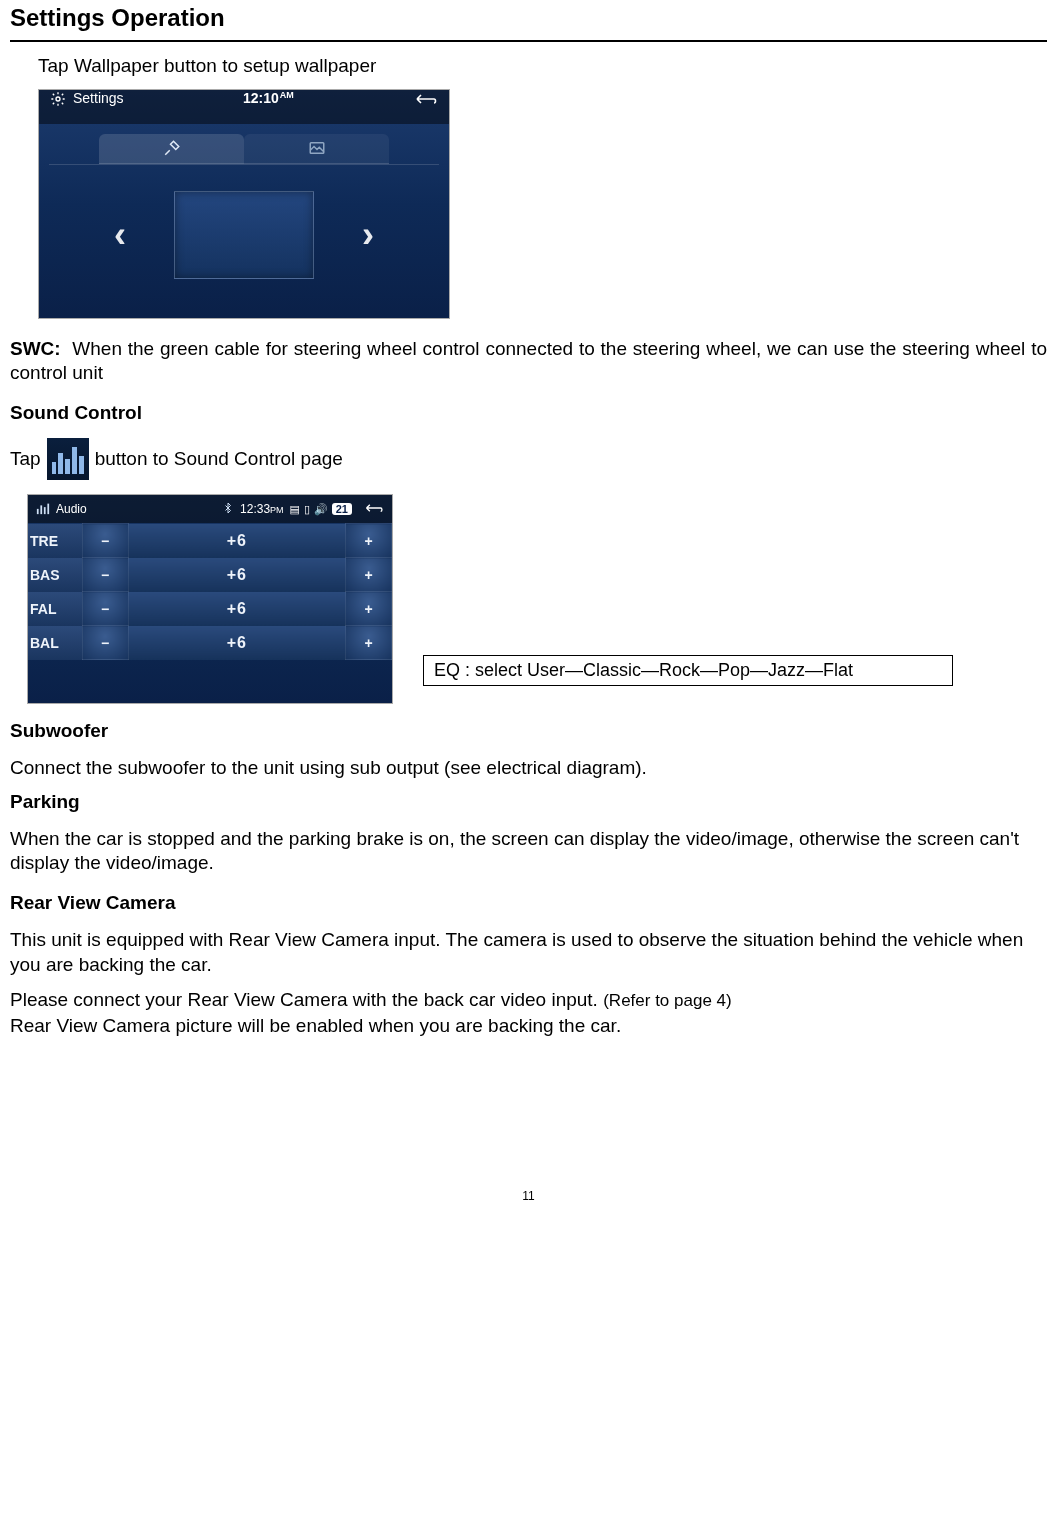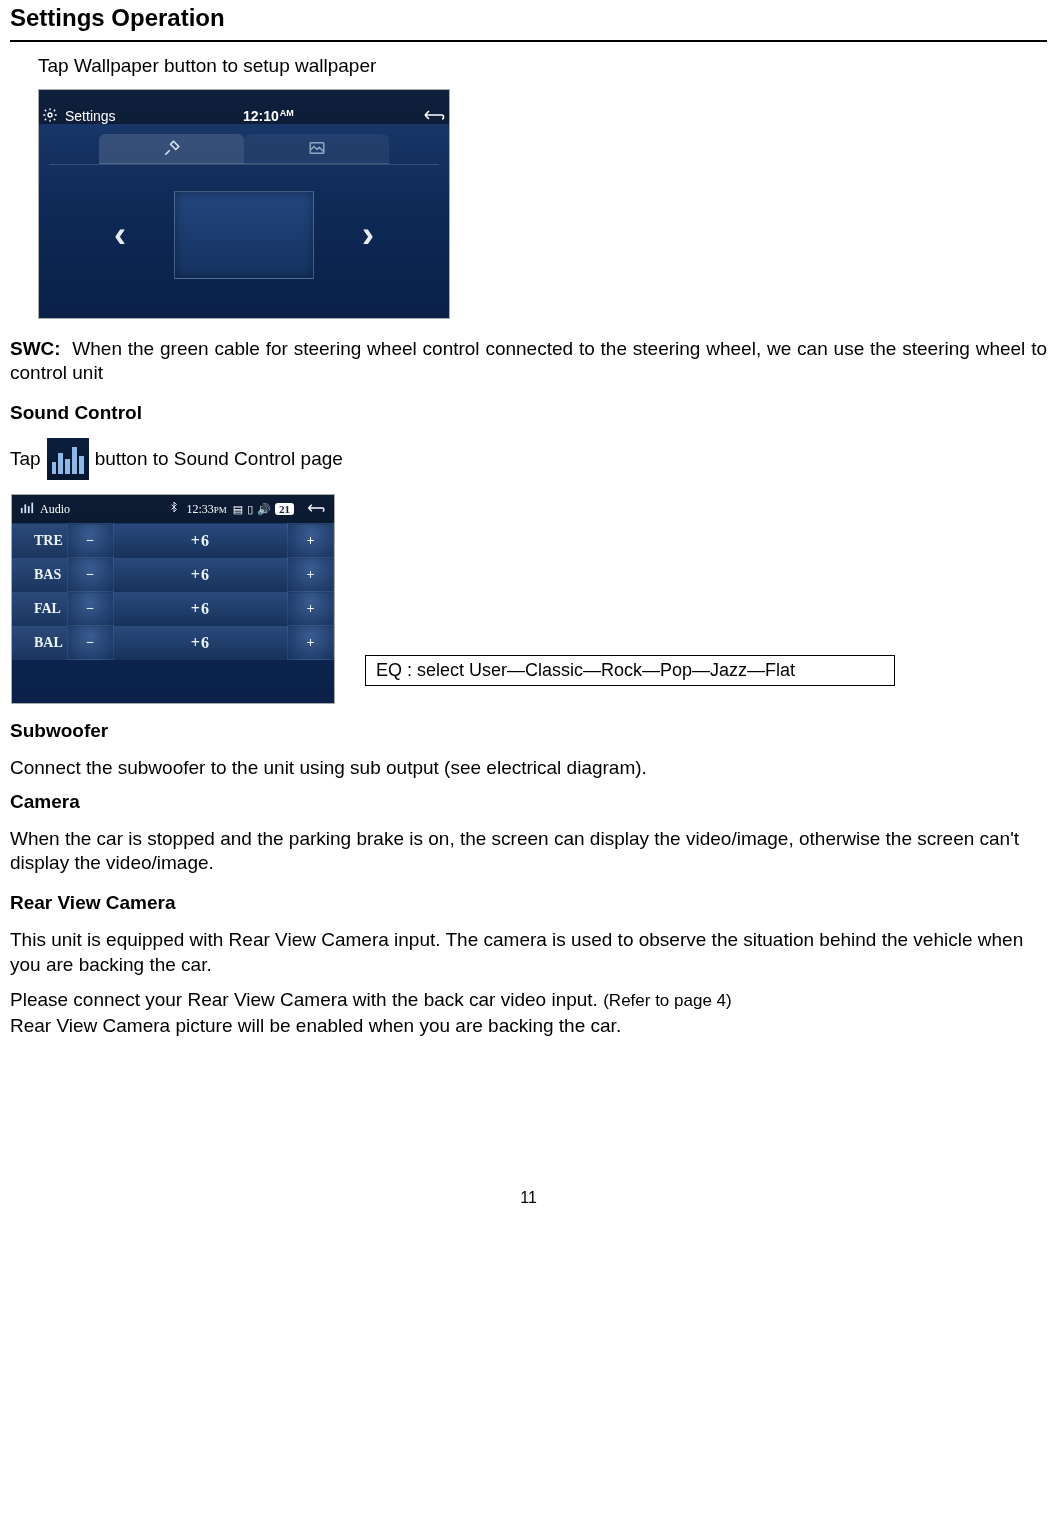--- a/index.html
+++ b/index.html
@@ -59,22 +59,22 @@
     background: linear-gradient(#1c3b6e 0%, #0e2a57 50%, #0a2048 100%);
     margin-left: 28px;
     border: 1px solid #aaa;
     position: relative;
     color: #fff;
     font-family: Arial, sans-serif;
   }
   .sshot1 .topbar {
     height: 34px;
     background: rgba(0,0,0,0.45);
-    display: flex; align-items: flex-end;
-    padding: 0 2px;
+    display: flex; align-items: flex-start;
+    padding: 0 10px;
     font-size: 14px;
   }
   .sshot1 .gear {
     width: 18px; height: 18px; margin-right: 6px;
     display:inline-flex;align-items:center;justify-content:center;
   }
   .sshot1 .topbar .title { flex: 0 0 auto; }
   .sshot1 .topbar .time { flex:1; text-align:center; font-weight:bold; }
   .sshot1 .topbar .back {
     width:26px;height:18px;display:flex;align-items:center;justify-content:center;
@@ -104,39 +104,39 @@
     width:140px; height:88px;
     background: linear-gradient(#23467f,#14325f);
     border:1px solid rgba(255,255,255,0.2);
     box-shadow: inset 0 0 10px rgba(0,0,0,0.4);
   }
   .am { font-size:9px; vertical-align: top; margin-left:1px; }
 
   
   .audio-row { display:flex; align-items:flex-end; gap:30px; }
   .sshot2 {
-    width: 324px; height: 210px;
+    width: 366px; height: 210px;
     background: linear-gradient(#1a3868 0%, #0d2852 60%, #0a2048 100%);
-    border:1px solid #aaa; color:#fff; font-family:Liberation Serif, serif;
-    margin-left:1px;
+    border:1px solid #aaa; color:#fff; font-family:Liberation Sans, sans-serif;
+    margin-left:17px;
   }
   .sshot2 .topbar {
     height:28px; background: rgba(0,0,0,0.5);
     display:flex;align-items:center; padding:0 8px;
     font-size:12px; gap:6px;
   }
   .sshot2 .topbar .flex1{flex:1;text-align:left;}
   .sshot2 .topbar .icons{display:flex;align-items:center;gap:4px;font-size:11px;}
   .sshot2 table { width:100%; border-collapse:collapse; }
   .sshot2 td {
     padding:3px 4px; font-size:14px; font-weight:bold;
     text-align:center; color:#eef3fa;
   }
   .sshot2 td.lbl {
-    width:54px; text-align:left; padding-left:22px;
+    width:54px; text-align:left; padding-left:2px;
     background: linear-gradient(#2c4a7a,#1a355f);
   }
   .sshot2 td.btn {
     width:46px;
     background: radial-gradient(circle at 50% 30%, #3a5c90, #17335e);
     border:1px solid rgba(255,255,255,0.08);
   }
   .sshot2 td.val {
     background: linear-gradient(#2a4a7c,#16325b);
     font-size:16px; letter-spacing:1px;
@@ -145,21 +145,21 @@
   .eq-note {
     border:1px solid #000;
     padding:4px 10px;
     font-size:18px;
     margin-bottom:18px;
     width:530px;
   }
   .justify { text-align: justify; }
   .page-num {
     text-align:center;
-    font-size:16px;
+    font-size:12px;
     margin-top:150px;
   }
   .svgicon { width:16px;height:16px; }
   .pm { font-size:9px; vertical-align:baseline; }
   .vol-badge {
     background:#fff;color:#0a2048;border-radius:3px;padding:0 4px;
     font-size:11px; font-weight:bold;
   }
 </style>
 </head>
@@ -290,21 +290,21 @@
         </tbody>
     </table>
   </div>
 
   <div class="eq-note">EQ  : select User—Classic—Rock—Pop—Jazz—Flat</div>
 </div>
 
 <p class="section-heading">Subwoofer</p>
 <p class="body-text">Connect the subwoofer to the unit using sub output (see electrical diagram).</p>
 
-<p class="section-heading" style="margin-top:0;">Camera</p>
+<p class="section-heading" style="margin-top:0;">Parking</p>
 <p class="body-text">When the car is stopped and the parking brake is on, the screen can display the video/image, otherwise the screen can't display the video/image.</p>
 
 <p class="section-heading">Rear View Camera</p>
 <p class="body-text">This unit is equipped with Rear View Camera input. The camera is used to observe the situation behind the vehicle when you are backing the car.</p>
 <p class="body-text" style="margin-bottom:2px;">
   <span>Please connect your Rear View Camera with the back car video input. </span><span style="font-size:17px;">(Refer to page 4)</span>
 </p>
 <p class="body-text">Rear View Camera picture will be enabled when you are backing the car.</p>
 
 <div class="page-num">11</div>

